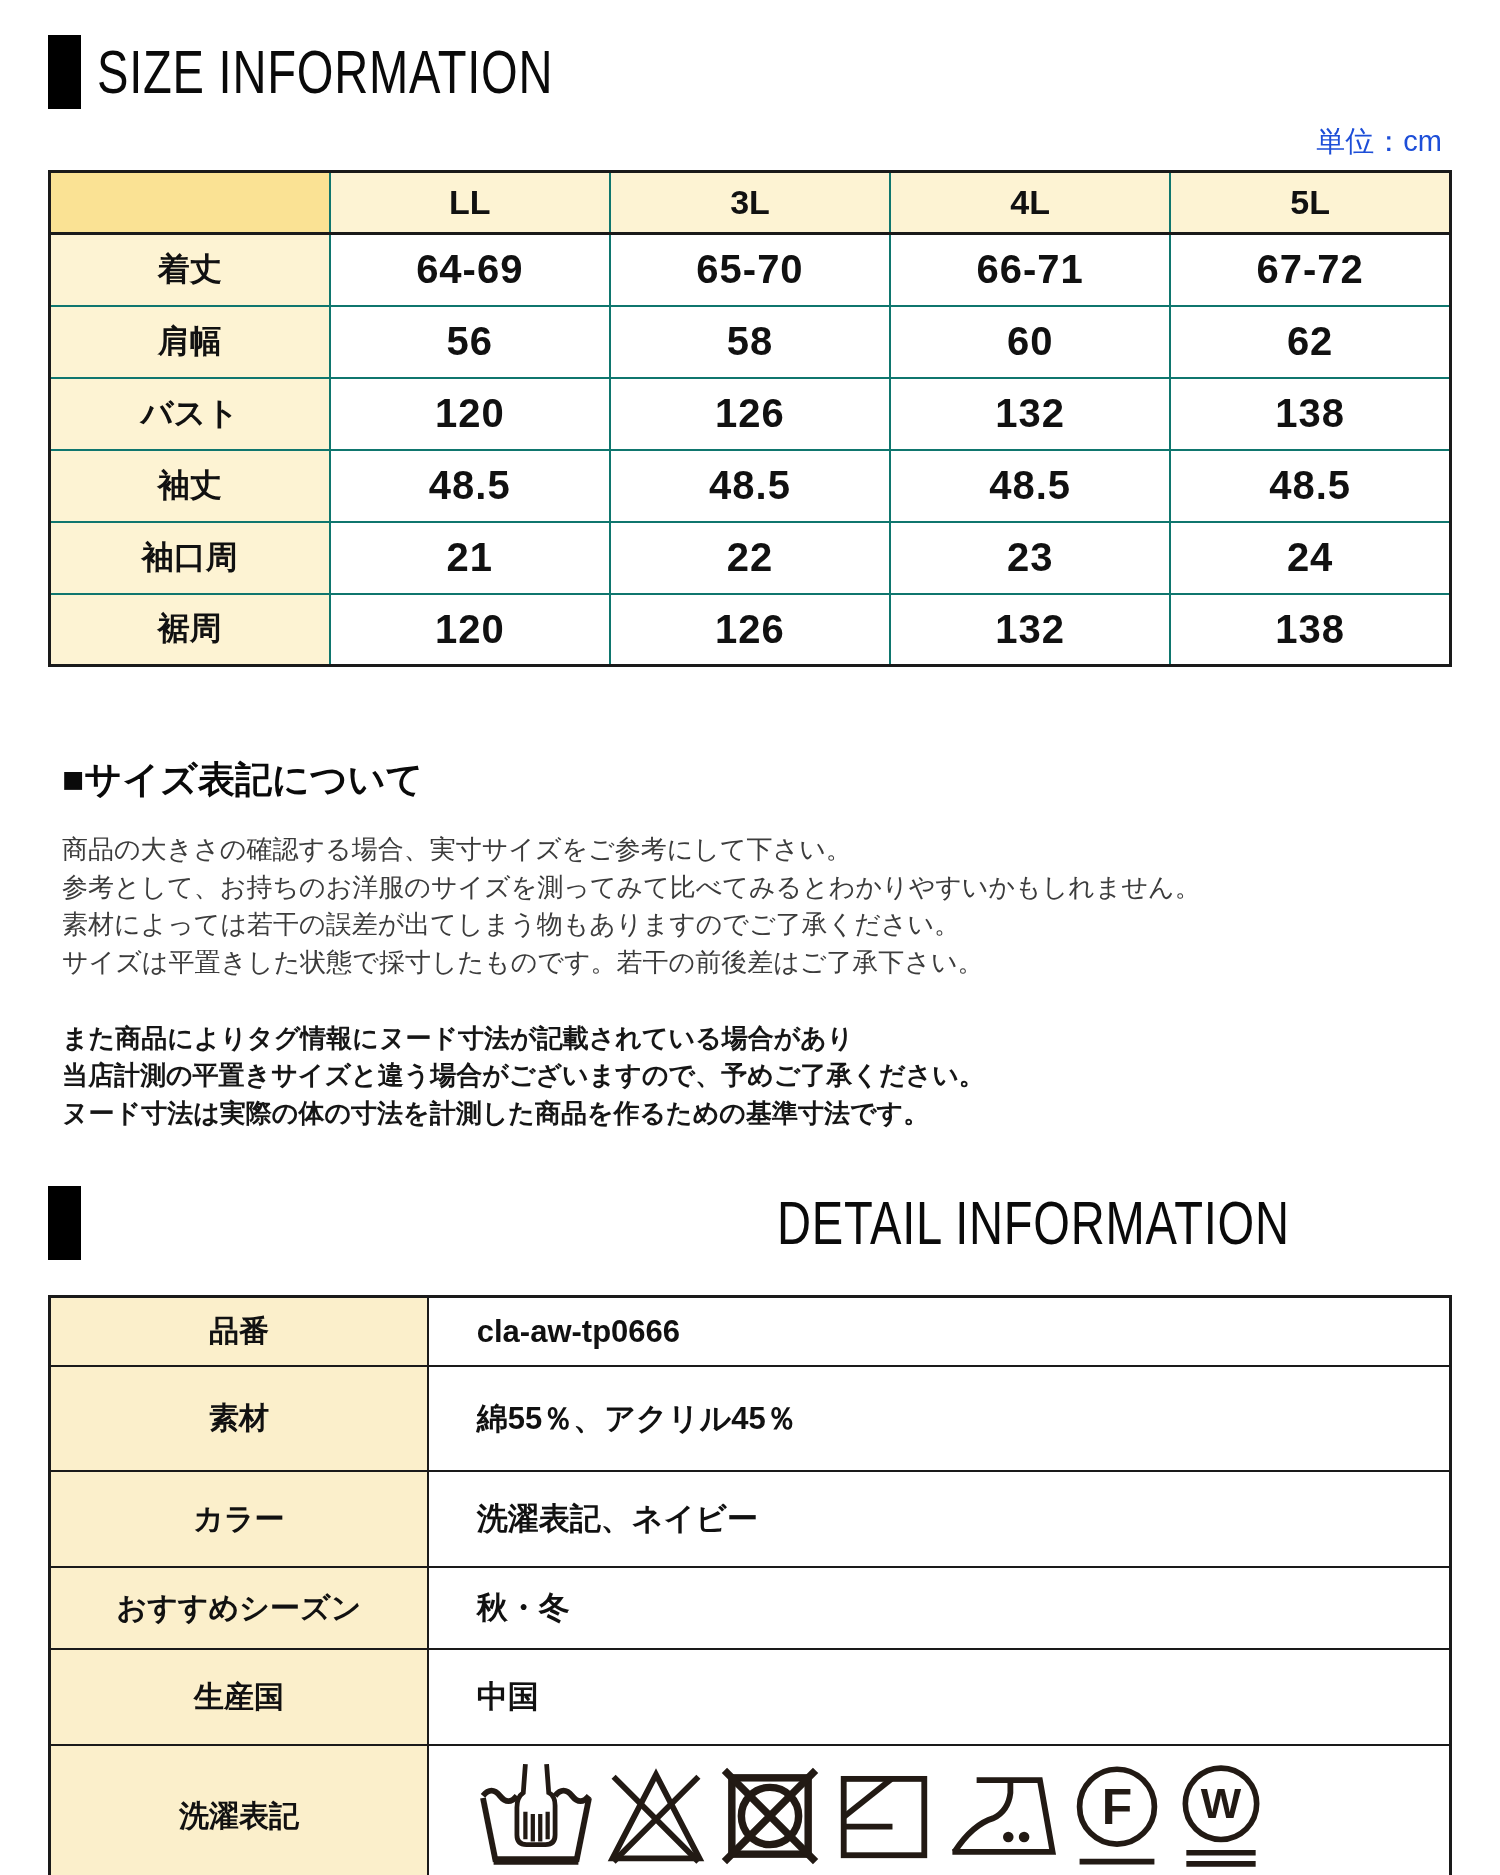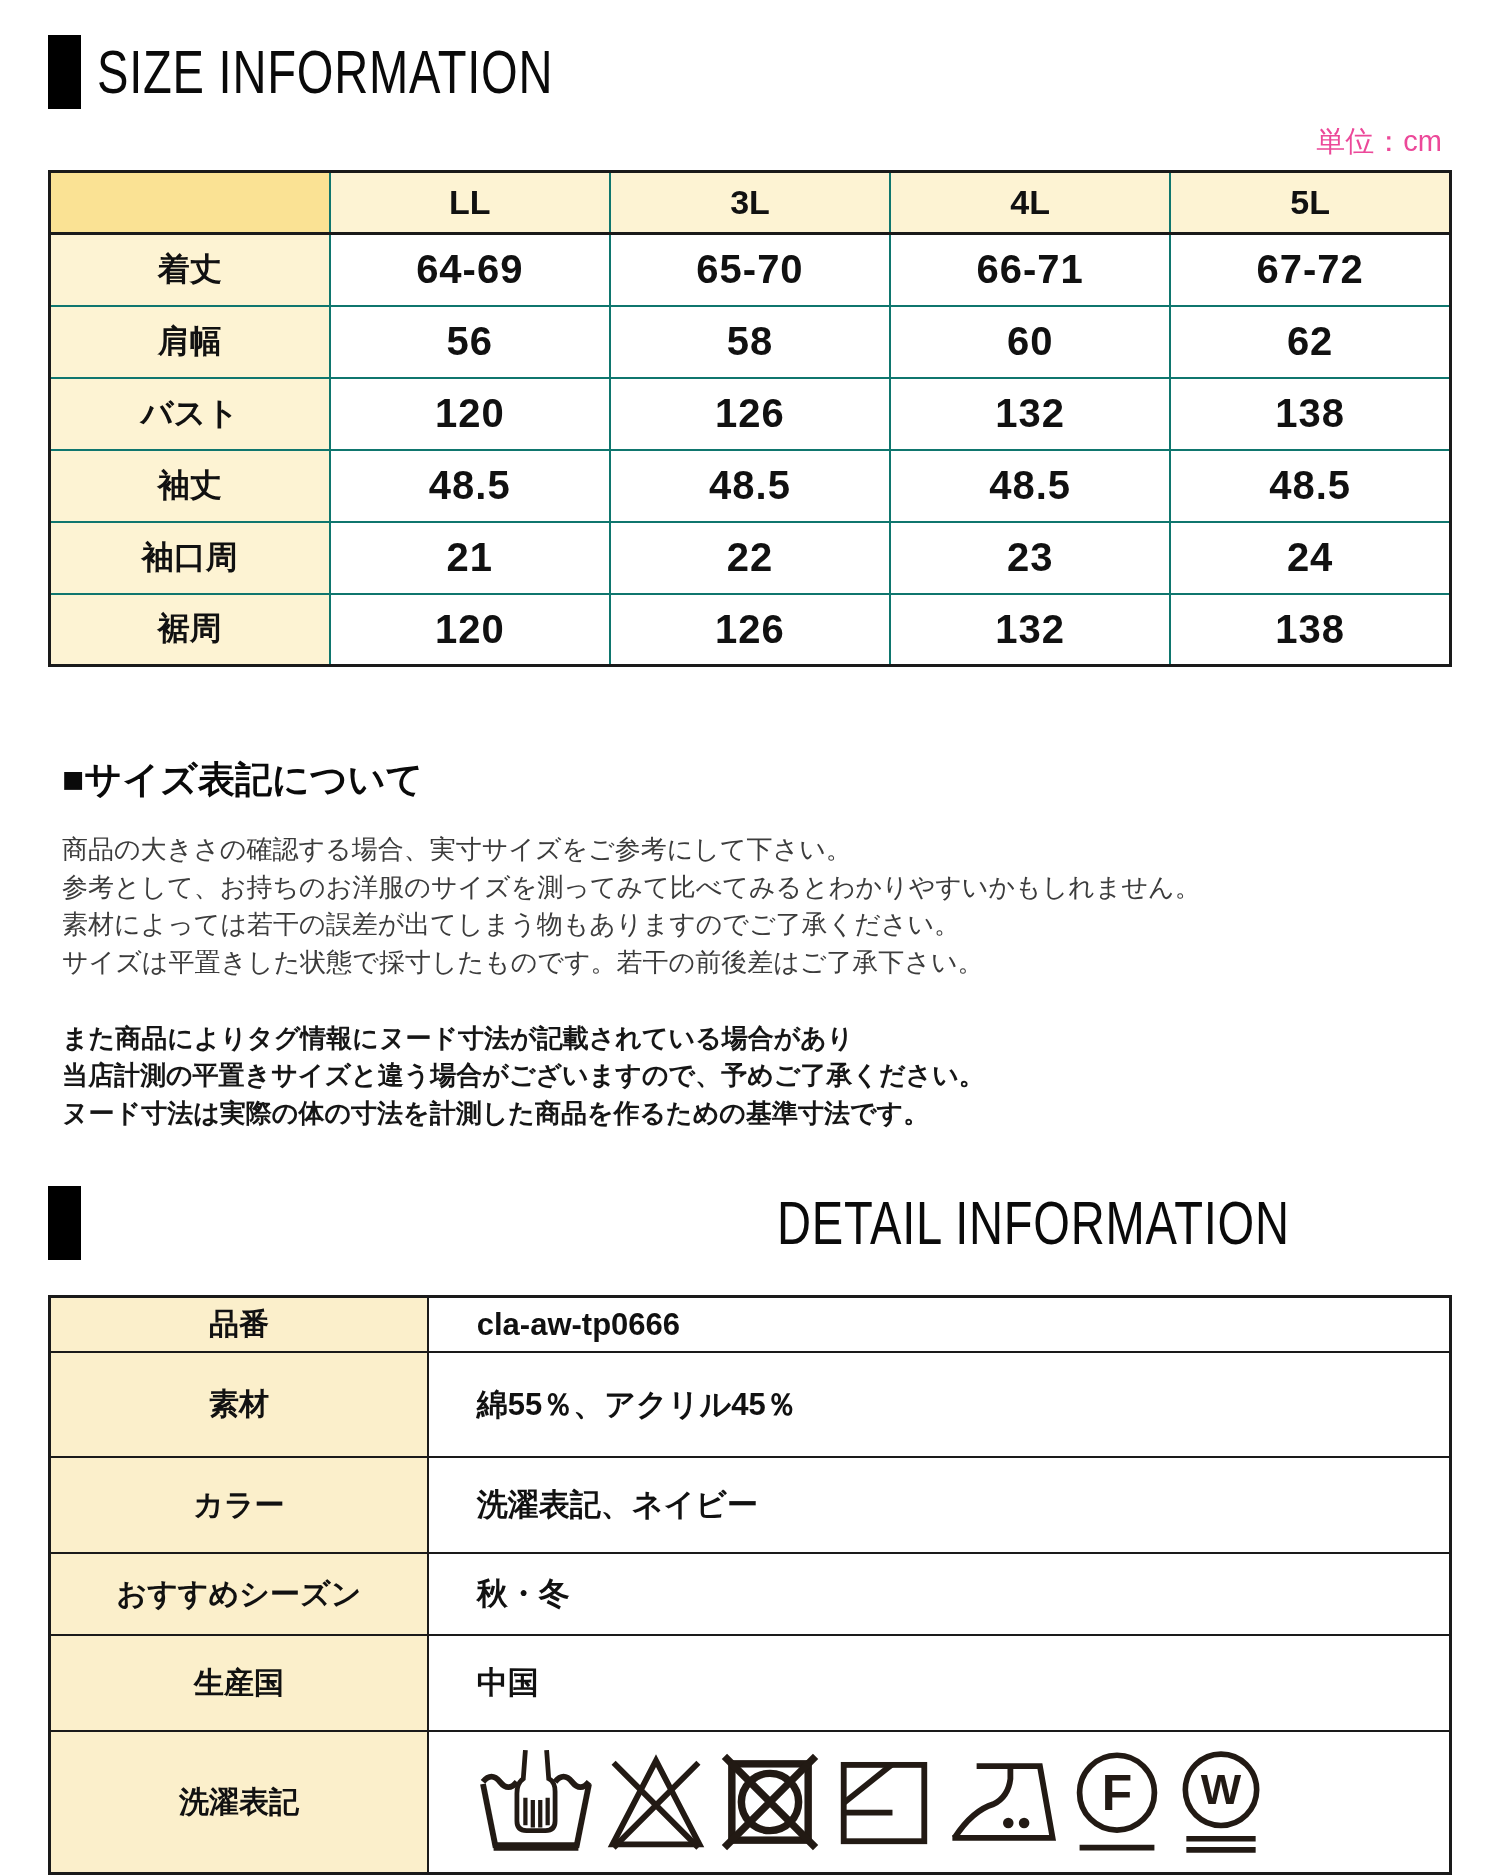--- a/index.html
+++ b/index.html
@@ -12,21 +12,21 @@
   
   .sec-head{display:flex;align-items:center;gap:16px;height:76px;}
   .sec-head .blk{width:33px;height:74px;background:#000;flex:0 0 auto;}
   .sec-head .ttl{
     font-size:62px;font-weight:400;color:#0a0a0a;line-height:1;
     display:inline-block;transform:scaleX(.76);transform-origin:left center;
     letter-spacing:1px;white-space:nowrap;
   }
 
   
-  .unit{font-size:29px;color:#ec4899;text-align:right;margin:12px 10px 8px 0;}
+  .unit{font-size:29px;color:#1d4ed8;text-align:right;margin:12px 10px 8px 0;}
 
   
   table{border-collapse:collapse;width:100%;table-layout:fixed;}
   .size-table{border:3px solid #1a1a1a;}
   .size-table th,.size-table td{
     border:2px solid #0f766e;text-align:center;vertical-align:middle;padding:0;
   }
   .size-table thead tr{height:62px;}
   .size-table thead th{background:#FDF3D3;font-size:34px;font-weight:700;}
   .size-table thead th.corner{background:#FAE294;}
@@ -44,21 +44,21 @@
   .para.bold{margin-top:38px;color:#161616;font-weight:700;}
 
   .det-gap{margin-top:52px;justify-content:space-between;}
 
   
   .detail-table{border:3px solid #1a1a1a;margin-top:34px;}
   .detail-table th,.detail-table td{border:2px solid #1a1a1a;vertical-align:middle;padding:0;}
   .detail-table col.c-label{width:27%;}
   .detail-table th{background:#FBEFCB;font-size:30px;font-weight:700;text-align:center;}
   .detail-table td{background:#fff;font-size:31px;font-weight:700;text-align:left;padding-left:48px;}
-  #detail-body tr:nth-child(1){height:56px;}
+  #detail-body tr:nth-child(1){height:70px;}
   #detail-body tr:nth-child(2){height:105px;}
   #detail-body tr:nth-child(3){height:96px;}
   #detail-body tr:nth-child(4){height:82px;}
   #detail-body tr:nth-child(5){height:96px;}
   #detail-body tr:nth-child(6){height:142px;}
 
   .care-icons{display:flex;align-items:center;gap:8px;}
   .care-icons svg{display:block;}
   .ci{stroke:#221a14;stroke-width:5.5;fill:none;stroke-linecap:butt;}
   .ci-thick{stroke:#221a14;stroke-width:7;fill:none;}

